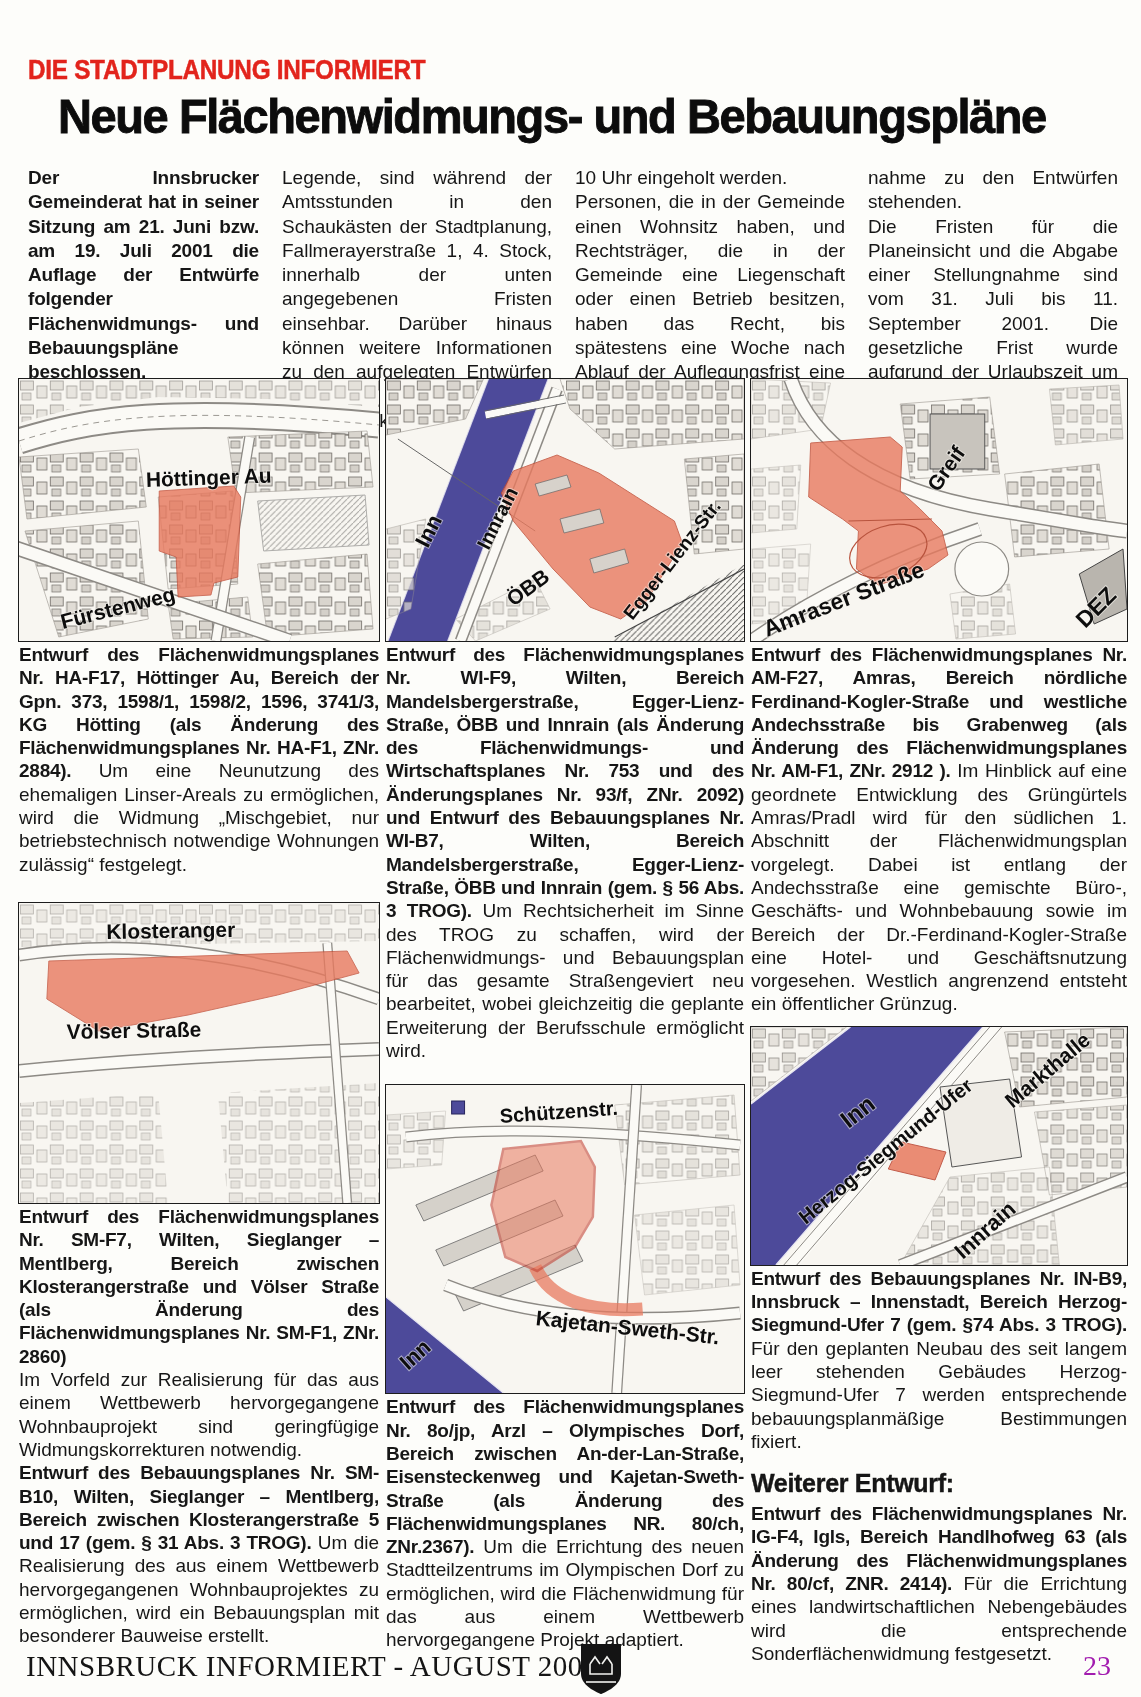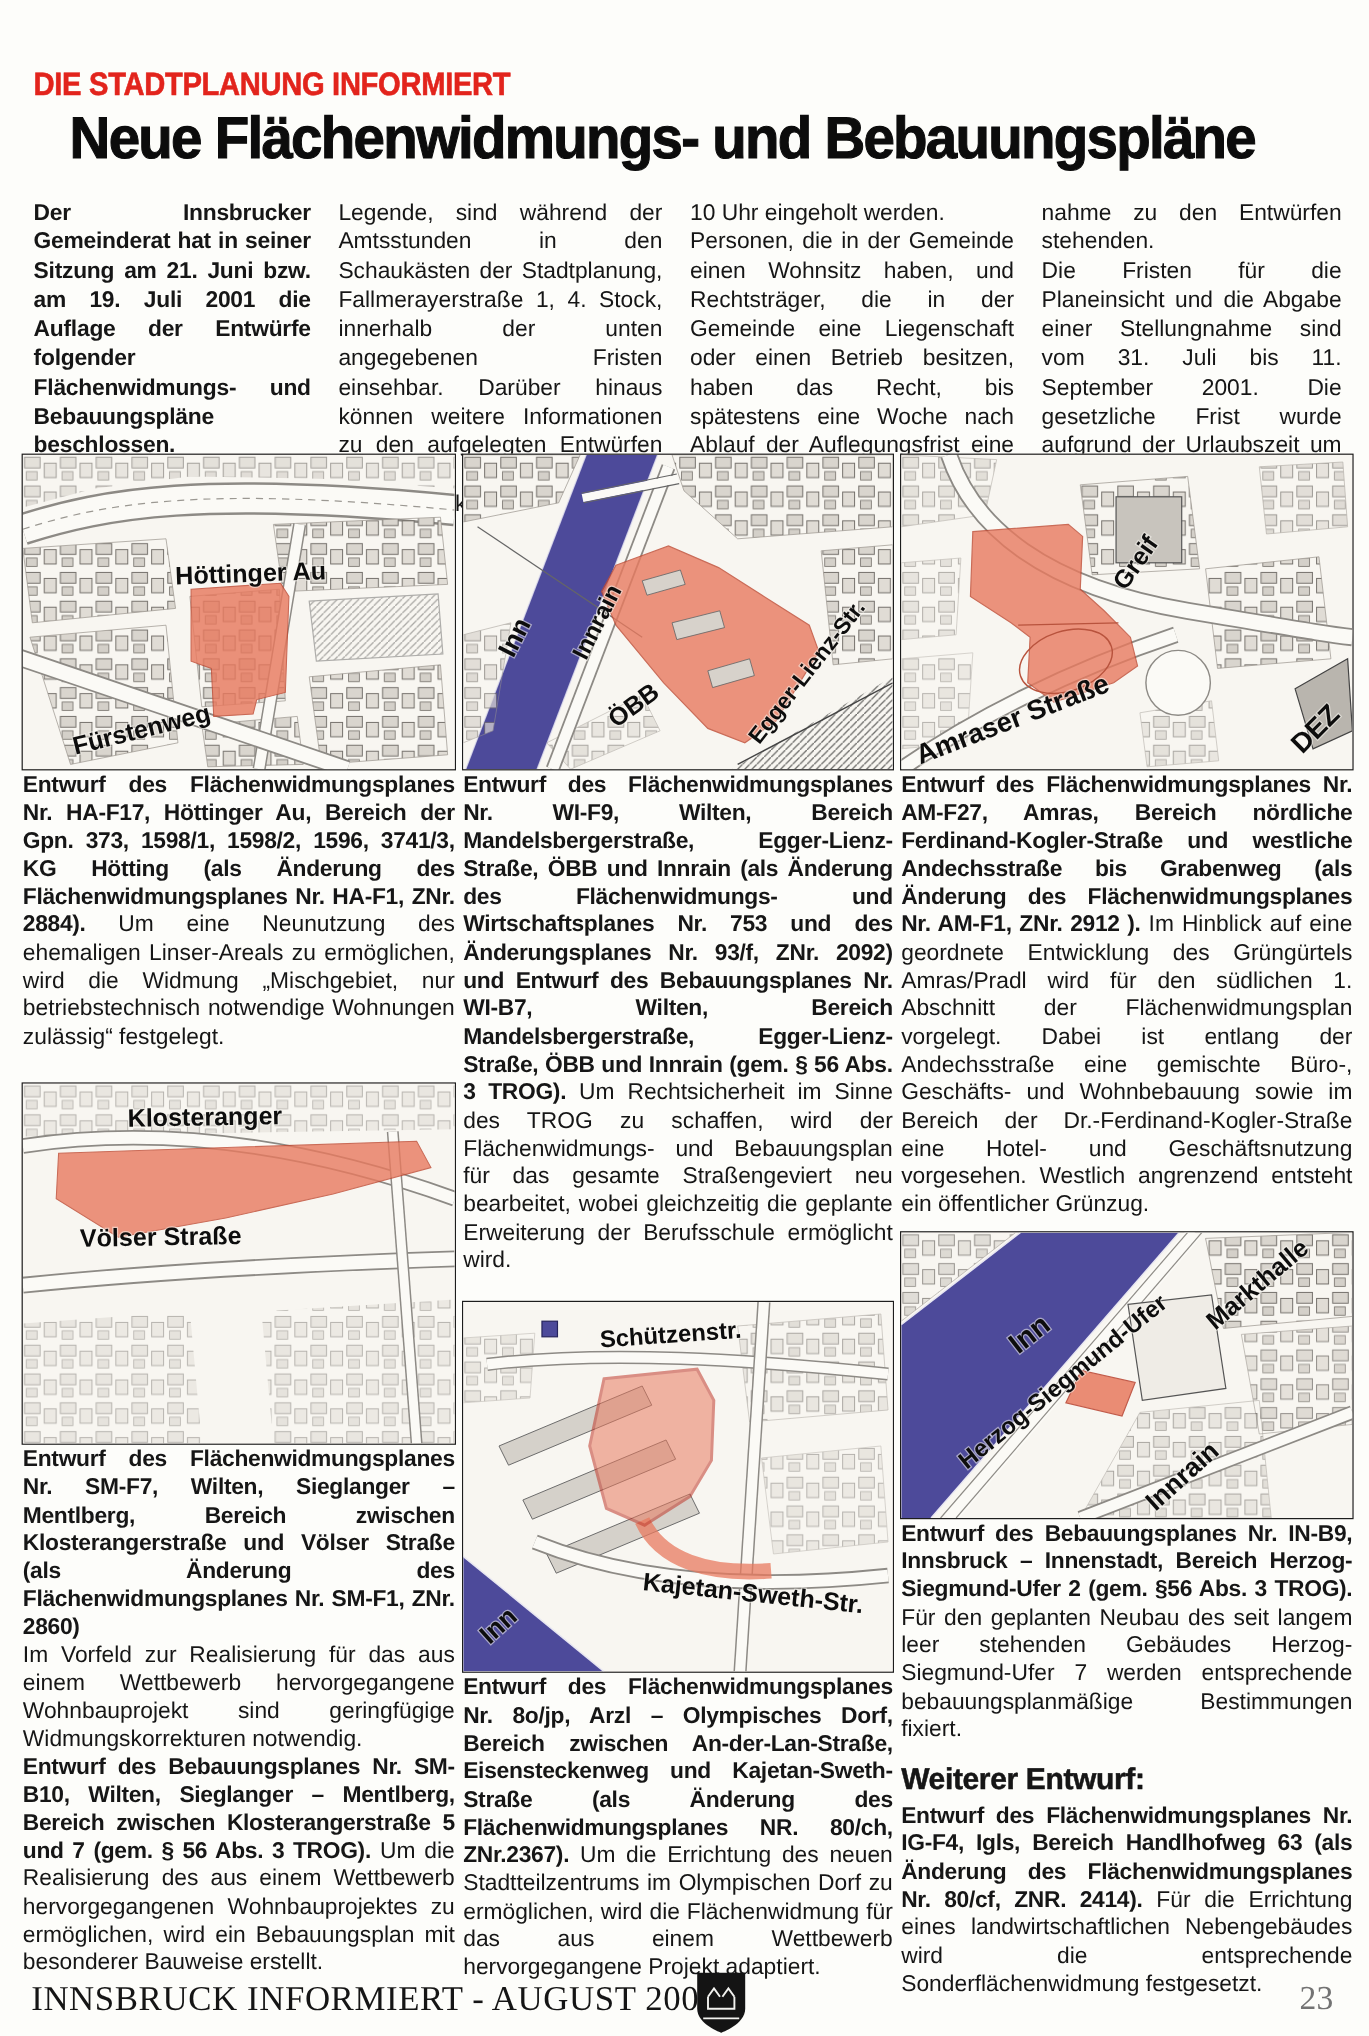--- a/index.html
+++ b/index.html
@@ -25,21 +25,21 @@
   .cap{margin:1px 1px 0 1px;font-size:19px;line-height:23.3px;text-align:justify;}
   .cap + .cap{margin-top:0;}
   .b{font-weight:bold;letter-spacing:-.25px;}
   .subhead{margin:16px 1px 4px 1px;font-size:25px;font-weight:bold;letter-spacing:-.3px;
            -webkit-text-stroke:.4px #111;}
   .maplabel{font-family:"Liberation Sans", sans-serif;font-weight:bold;fill:#0d0d0d;
             paint-order:stroke;stroke:rgba(248,246,241,.55);stroke-width:2px;}
   .footer-left{position:absolute;left:26px;top:1650px;font-family:"Liberation Serif", serif;
                font-size:29px;letter-spacing:.5px;color:#151515;white-space:nowrap;}
   .footer-page{position:absolute;right:30px;top:1650px;font-family:"Liberation Serif", serif;
-               font-size:28px;color:#737373;}
+               font-size:28px;color:#a21caf;}
   .crest{position:absolute;left:578px;top:1642px;width:46px;height:54px;}
 </style>
 </head>
 <body>
 
 <div class="page">
 
   <svg width="0" height="0" style="position:absolute" aria-hidden="true">
     <defs>
       <pattern id="pbld" width="30" height="24" patternUnits="userSpaceOnUse">
@@ -116,21 +116,21 @@
           <path d="M0,168 C120,156 240,150 362,146" stroke="#fbfaf6" stroke-width="11" fill="none"></path>
           <line x1="310" y1="40" x2="330" y2="300" stroke="#8d8a85" stroke-width="10"></line>
           <line x1="310" y1="40" x2="330" y2="300" stroke="#fbfaf6" stroke-width="7.5"></line>
           <polygon points="30,58 330,48 342,70 260,92 170,112 80,128 28,96" fill="#e87a5f" opacity=".8" stroke="#bf4a33" stroke-width=".9"></polygon>
           <text class="maplabel" transform="translate(88,36) rotate(-1)" font-size="21">Klosteranger</text>
           <text class="maplabel" transform="translate(48,136) rotate(-1)" font-size="21">Völser Straße</text>
         </svg>
       </div>
       <p class="cap"><span class="b">Entwurf des Flächenwidmungsplanes Nr. SM-F7, Wilten, Sieglanger – Mentlberg, Bereich zwischen Klosterangerstraße und Völser Straße (als Änderung des Flächenwidmungsplanes Nr. SM-F1, ZNr. 2860)</span></p>
       <p class="cap"><span>Im Vorfeld zur Realisierung für das aus einem Wettbewerb hervorgegangene Wohnbauprojekt sind geringfügige Widmungskorrekturen notwendig.</span></p>
-      <p class="cap"><span class="b">Entwurf des Bebauungsplanes Nr. SM-B10, Wilten, Sieglanger – Mentlberg, Bereich zwischen Klosterangerstraße 5 und 7 (gem. § 56 Abs. 3 TROG).</span> <span>Um die Realisierung des aus einem Wettbewerb hervorgegangenen Wohnbauprojektes zu ermöglichen, wird ein Bebauungsplan mit besonderer Bauweise erstellt.</span></p>
+      <p class="cap"><span class="b">Entwurf des Bebauungsplanes Nr. SM-B10, Wilten, Sieglanger – Mentlberg, Bereich zwischen Klosterangerstraße 5 und 17 (gem. § 31 Abs. 3 TROG).</span> <span>Um die Realisierung des aus einem Wettbewerb hervorgegangenen Wohnbauprojektes zu ermöglichen, wird ein Bebauungsplan mit besonderer Bauweise erstellt.</span></p>
     </div>
 
     <div class="col">
       <div class="map h262">
         <svg viewBox="0 0 360 262" preserveAspectRatio="none">
           <rect width="360" height="262" fill="#f8f6f1"></rect>
           <polygon points="103,0 163,0 62,262 2,262" fill="#4d4a9a"></polygon>
           <line x1="103" y1="0" x2="2" y2="262" stroke="#e8e7f2" stroke-width="1.2" opacity=".8"></line>
           <line x1="163" y1="0" x2="62" y2="262" stroke="#e8e7f2" stroke-width="1.2" opacity=".8"></line>
           <g fill="url(#pbld)" stroke="#9b968f" stroke-width=".6">
@@ -242,21 +242,21 @@
           <polygon points="190,60 260,52 272,130 202,140" fill="#efece6" stroke="#555" stroke-width="1"></polygon>
           <line x1="378" y1="150" x2="150" y2="238" stroke="#8d8a85" stroke-width="12"></line>
           <line x1="378" y1="150" x2="150" y2="238" stroke="#fbfaf6" stroke-width="9"></line>
           <polygon points="138,142 151,115 196,125 185,153" fill="#e87a5f" opacity=".85" stroke="#b8412e" stroke-width="1"></polygon>
           <text class="maplabel" transform="translate(98,102) rotate(-38)" font-size="24">Inn</text>
           <text class="maplabel" transform="translate(55,198) rotate(-39)" font-size="20">Herzog-Siegmund-Ufer</text>
           <text class="maplabel" transform="translate(263,82) rotate(-40)" font-size="21">Markthalle</text>
           <text class="maplabel" transform="translate(213,233) rotate(-42)" font-size="22">Innrain</text>
         </svg>
       </div>
-      <p class="cap"><span class="b">Entwurf des Bebauungsplanes Nr. IN-B9, Innsbruck – Innenstadt, Bereich Herzog-Siegmund-Ufer 2 (gem. §56 Abs. 3 TROG).</span> <span>Für den geplanten Neubau des seit langem leer stehenden Gebäudes Herzog-Siegmund-Ufer 7 werden entsprechende bebauungsplanmäßige Bestimmungen fixiert.</span></p>
+      <p class="cap"><span class="b">Entwurf des Bebauungsplanes Nr. IN-B9, Innsbruck – Innenstadt, Bereich Herzog-Siegmund-Ufer 7 (gem. §74 Abs. 3 TROG).</span> <span>Für den geplanten Neubau des seit langem leer stehenden Gebäudes Herzog-Siegmund-Ufer 7 werden entsprechende bebauungsplanmäßige Bestimmungen fixiert.</span></p>
       <div class="subhead">Weiterer Entwurf:</div>
       <p class="cap" style="margin-top:0"><span class="b">Entwurf des Flächenwidmungsplanes Nr. IG-F4, Igls, Bereich Handlhofweg 63 (als Änderung des Flächenwidmungsplanes Nr. 80/cf, ZNR. 2414).</span> <span>Für die Errichtung eines landwirtschaftlichen Nebengebäudes wird die entsprechende Sonderflächenwidmung festgesetzt.</span></p>
     </div>
   </div>
 
   <div class="footer-left">INNSBRUCK INFORMIERT - AUGUST 2001</div>
   <svg class="crest" viewBox="0 0 46 54">
     <path d="M3 2 h40 v30 c0 13 -20 20 -20 20 c0 0 -20 -7 -20 -20 z" fill="#141414"></path>
     <g stroke="#f2f2ef" stroke-width="1.6" fill="none">
       <path d="M12 22 l5 -7 l5 7"></path>

